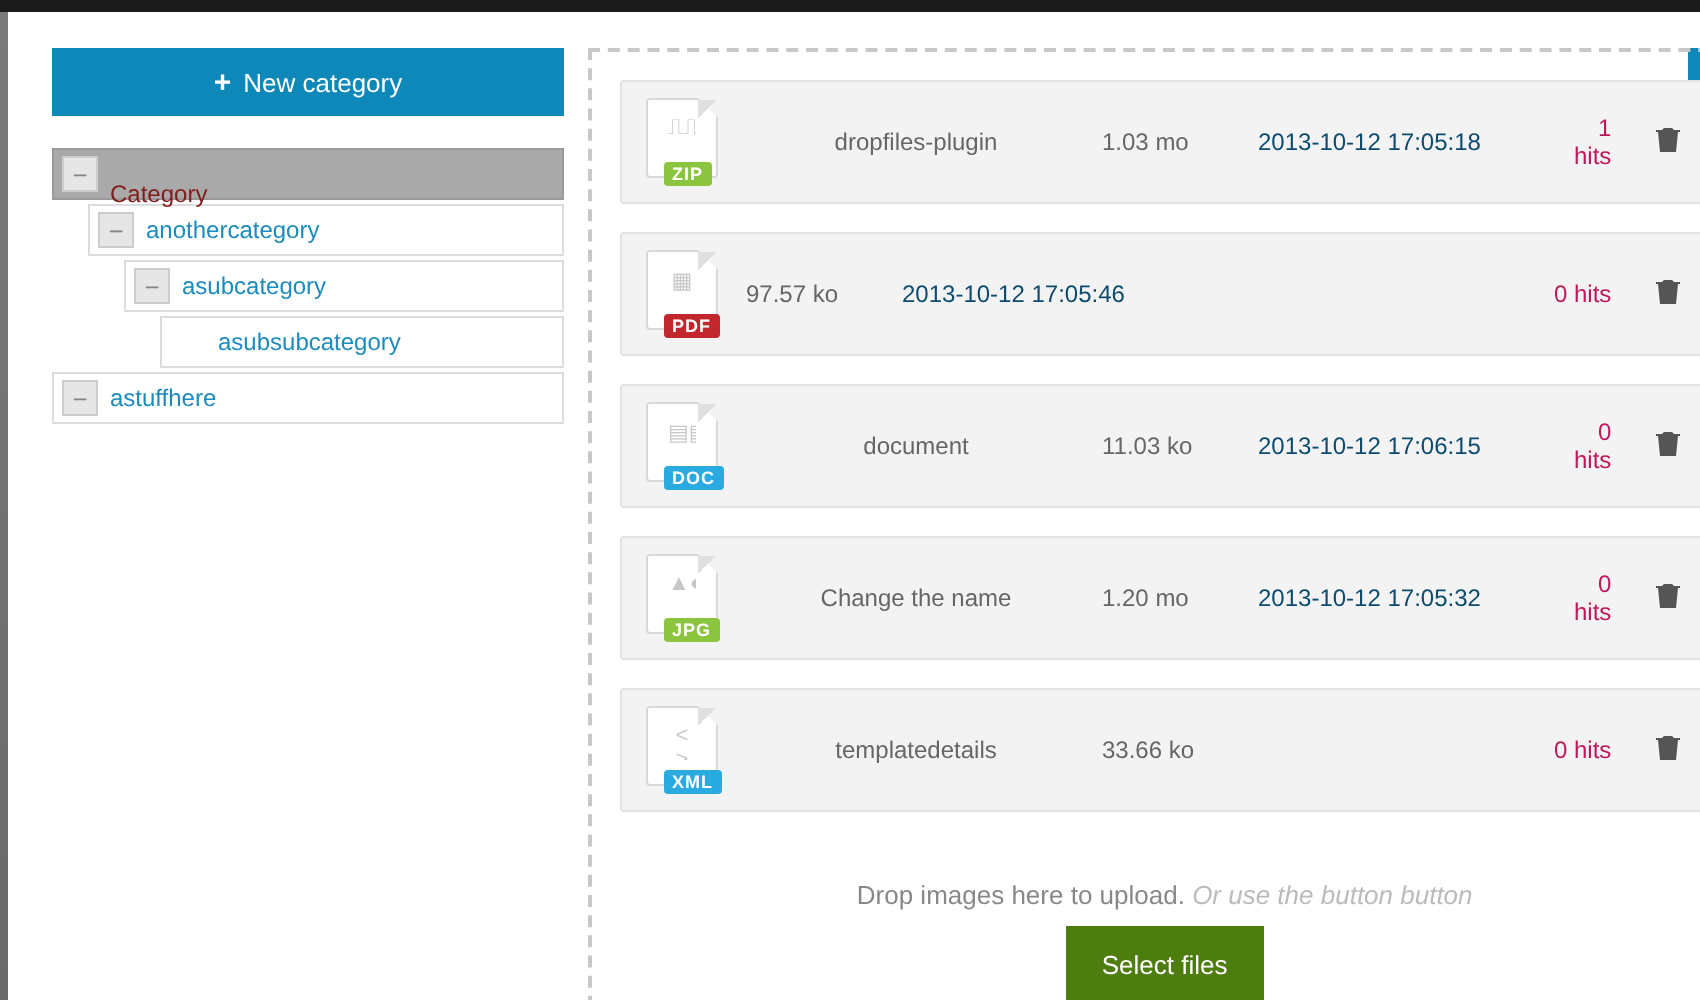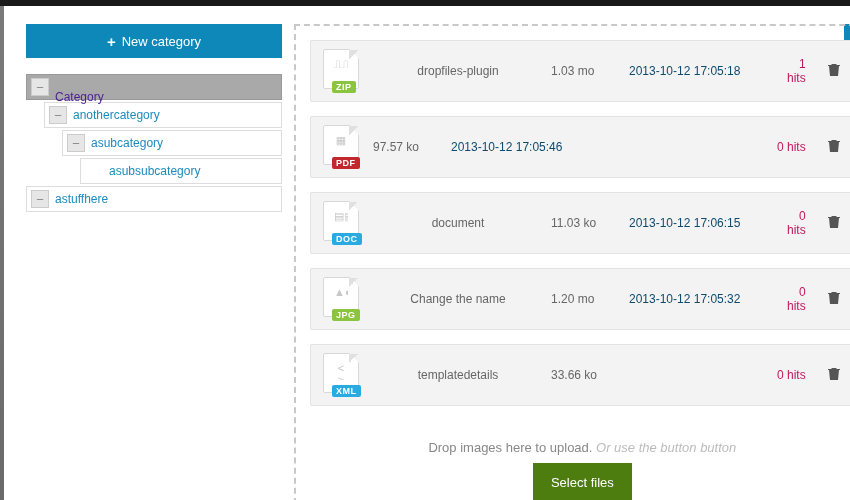--- a/index.html
+++ b/index.html
@@ -67,21 +67,21 @@
     background: #e6e6e6;
     border: 1px solid #ccc;
     margin: 0 6px 0 4px;
     display: flex; align-items: center; justify-content: center;
     color: #888;
     font-size: 13px;
     line-height: 1;
     cursor: pointer;
   }
   .tree-label { color: #1c8bbd; }
-  .tree-row.active .tree-label { color: #4c1d95; font-weight: normal; margin-top: 20px; }
+  .tree-row.active .tree-label { color: #7f1d1d; font-weight: normal; margin-top: 20px; }
   .depth-0 { }
   .depth-1 { margin-left: 18px; width: calc(100% - 18px); }
   .depth-2 { margin-left: 36px; width: calc(100% - 36px); }
   .depth-3 { margin-left: 54px; width: calc(100% - 54px); }
 
   
   .main {
     flex: 1;
     border: 2px dashed #c8c8c8;
     border-right: none;

